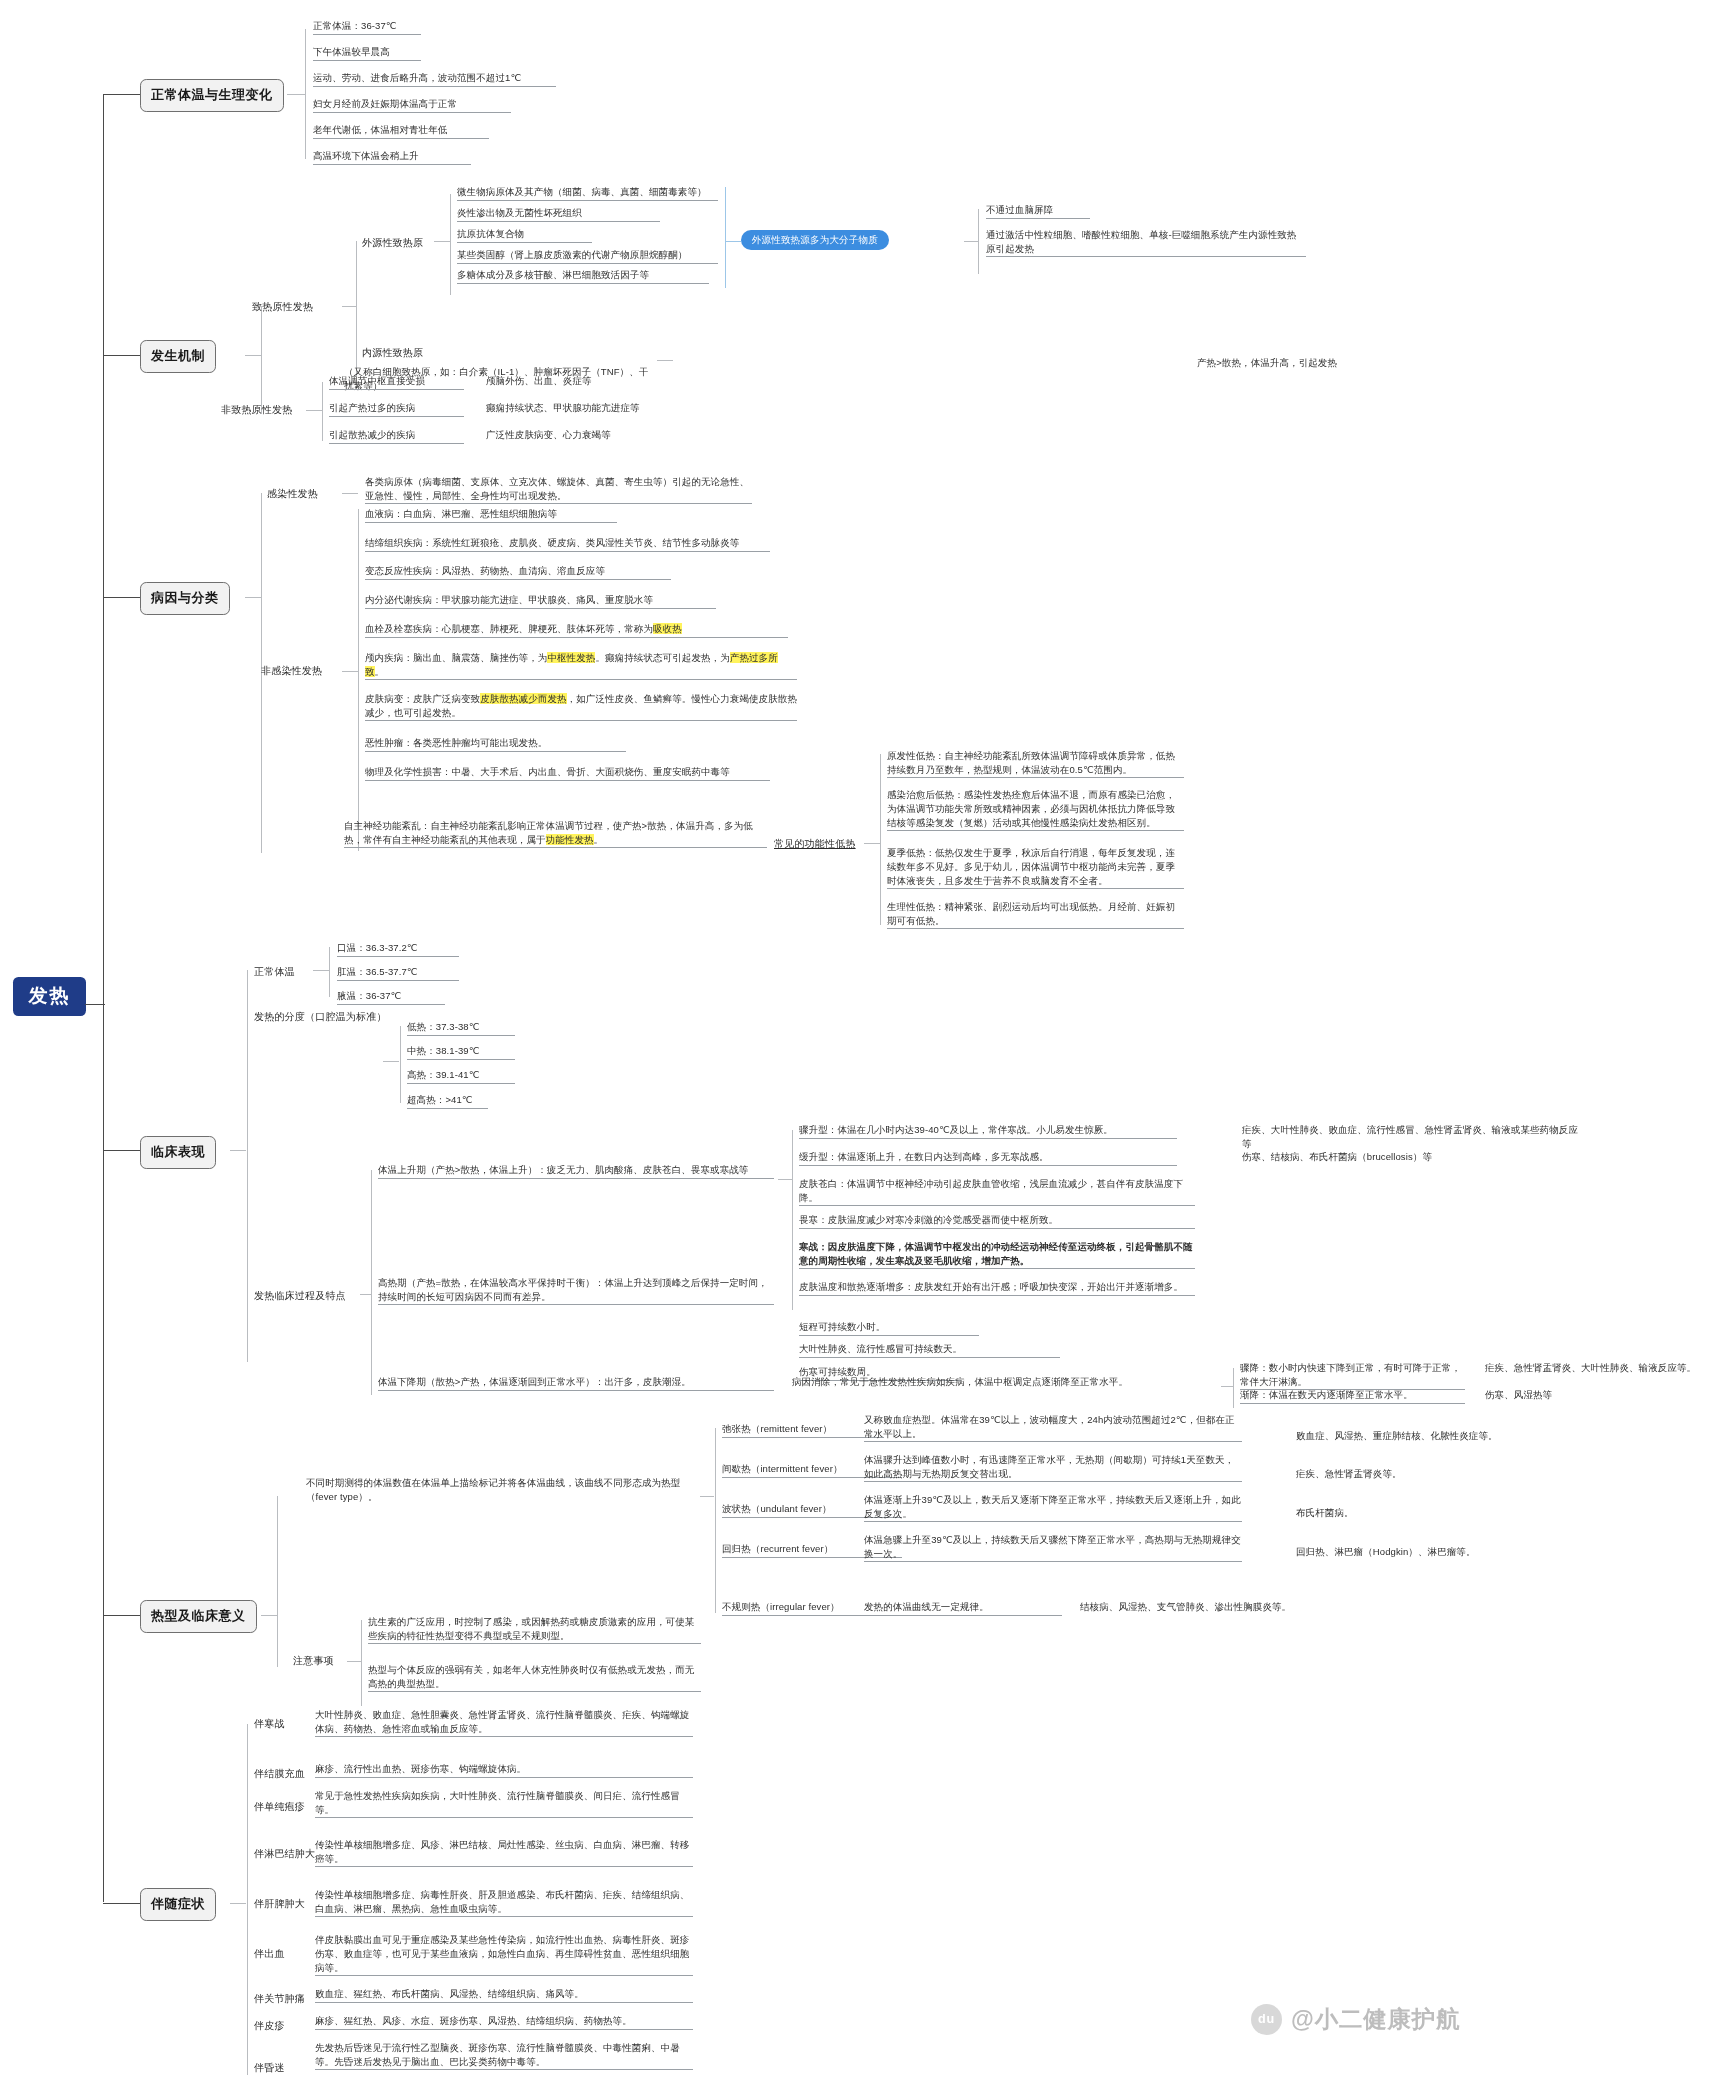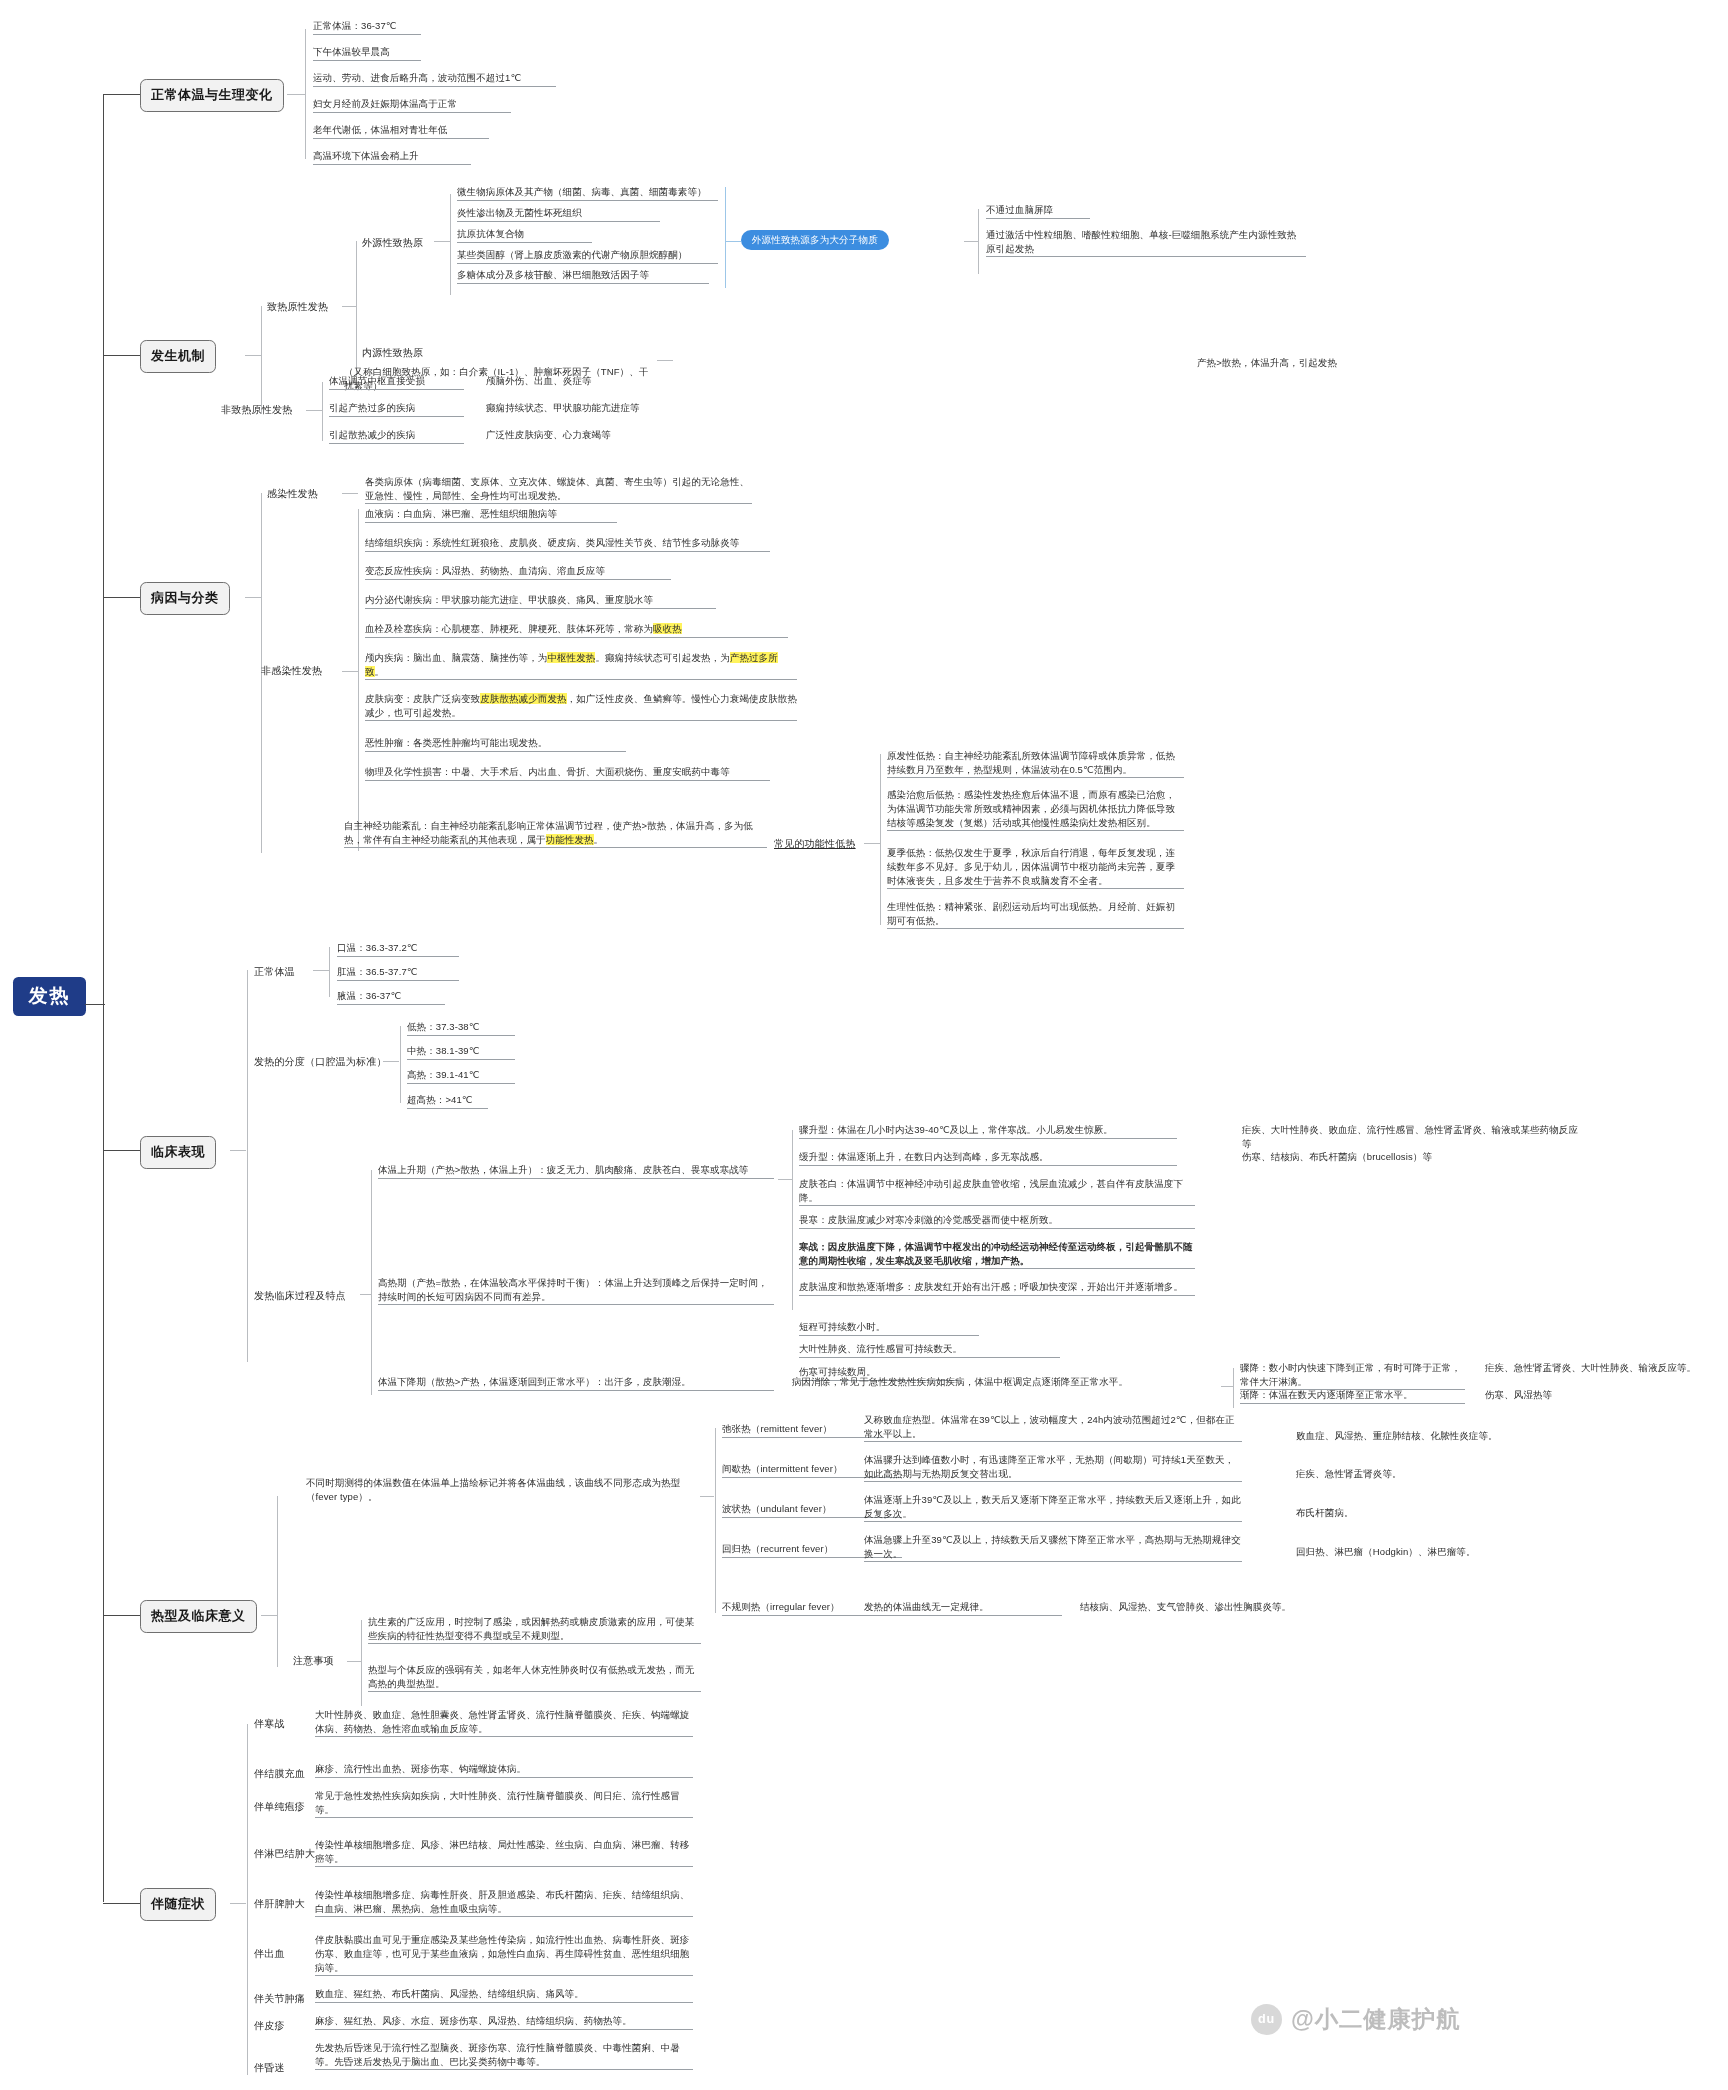--- a/index.html
+++ b/index.html
@@ -107,21 +107,21 @@
   <div class="leaf ul" style="left:313px; top:71px; width:243px;">运动、劳动、进食后略升高，波动范围不超过1℃</div>
   <div class="leaf ul" style="left:313px; top:97px; width:198px;">妇女月经前及妊娠期体温高于正常</div>
   <div class="leaf ul" style="left:313px; top:123px; width:176px;">老年代谢低，体温相对青壮年低</div>
   <div class="leaf ul" style="left:313px; top:149px; width:158px;">高温环境下体温会稍上升</div>
 
   <div class="ln h thick" style="left:103px; top:355px; width:38px;"></div>
   <div class="l1" style="left:140px; top:340px;">发生机制</div>
   <div class="ln h light" style="left:245px; top:355px; width:16px;"></div>
   <div class="ln lightv" style="left:261px; top:306px; height:108px;"></div>
 
-  <div class="l2" style="left:267px; top:300px;">致热原性发热</div>
+  <div class="l2" style="left:252px; top:300px;">致热原性发热</div>
   <div class="ln h light" style="left:342px; top:306px; width:14.4px;"></div>
   <div class="ln lightv" style="left:356px; top:241px; height:135px;"></div>
 
   <div class="l2" style="left:362px; top:236px;">外源性致热原</div>
   <div class="ln h light" style="left:434px; top:241px; width:16px;"></div>
   <div class="ln lightv" style="left:450px; top:194px; height:101px;"></div>
 
   <div class="leaf ul" style="left:457px; top:185px; width:261px;">微生物病原体及其产物（细菌、病毒、真菌、细菌毒素等）</div>
   <div class="leaf ul" style="left:457px; top:206px; width:203px;">炎性渗出物及无菌性坏死组织</div>
   <div class="leaf ul" style="left:457px; top:227px; width:135px;">抗原抗体复合物</div>
@@ -194,21 +194,21 @@
   <div class="ln h light" style="left:230px; top:1150px; width:16px;"></div>
   <div class="ln lightv" style="left:247px; top:970px; height:392px;"></div>
 
   <div class="l2" style="left:254px; top:965px;">正常体温</div>
   <div class="ln h light" style="left:313px; top:970px; width:16px;"></div>
   <div class="ln lightv" style="left:329px; top:947px; height:50px;"></div>
   <div class="leaf ul" style="left:337px; top:941px; width:122px;">口温：36.3-37.2℃</div>
   <div class="leaf ul" style="left:337px; top:965px; width:122px;">肛温：36.5-37.7℃</div>
   <div class="leaf ul" style="left:337px; top:989px; width:108px;">腋温：36-37℃</div>
 
-  <div class="l2" style="left:254px; top:1055px;">发热的分度（口腔温为标准）</div>
+  <div class="l2" style="left:254px; top:1010px;">发热的分度（口腔温为标准）</div>
   <div class="ln h light" style="left:383px; top:1061px; width:16px;"></div>
   <div class="ln lightv" style="left:400px; top:1026px; height:77px;"></div>
   <div class="leaf ul" style="left:407px; top:1020px; width:108px;">低热：37.3-38℃</div>
   <div class="leaf ul" style="left:407px; top:1044px; width:108px;">中热：38.1-39℃</div>
   <div class="leaf ul" style="left:407px; top:1068px; width:108px;">高热：39.1-41℃</div>
   <div class="leaf ul" style="left:407px; top:1093px; width:81px;">超高热：&gt;41℃</div>
 
   <div class="l2" style="left:254px; top:1289px;">发热临床过程及特点</div>
   <div class="ln h light" style="left:360px; top:1294px; width:10.8px;"></div>
   <div class="ln lightv" style="left:371px; top:1170px; height:225px;"></div>

